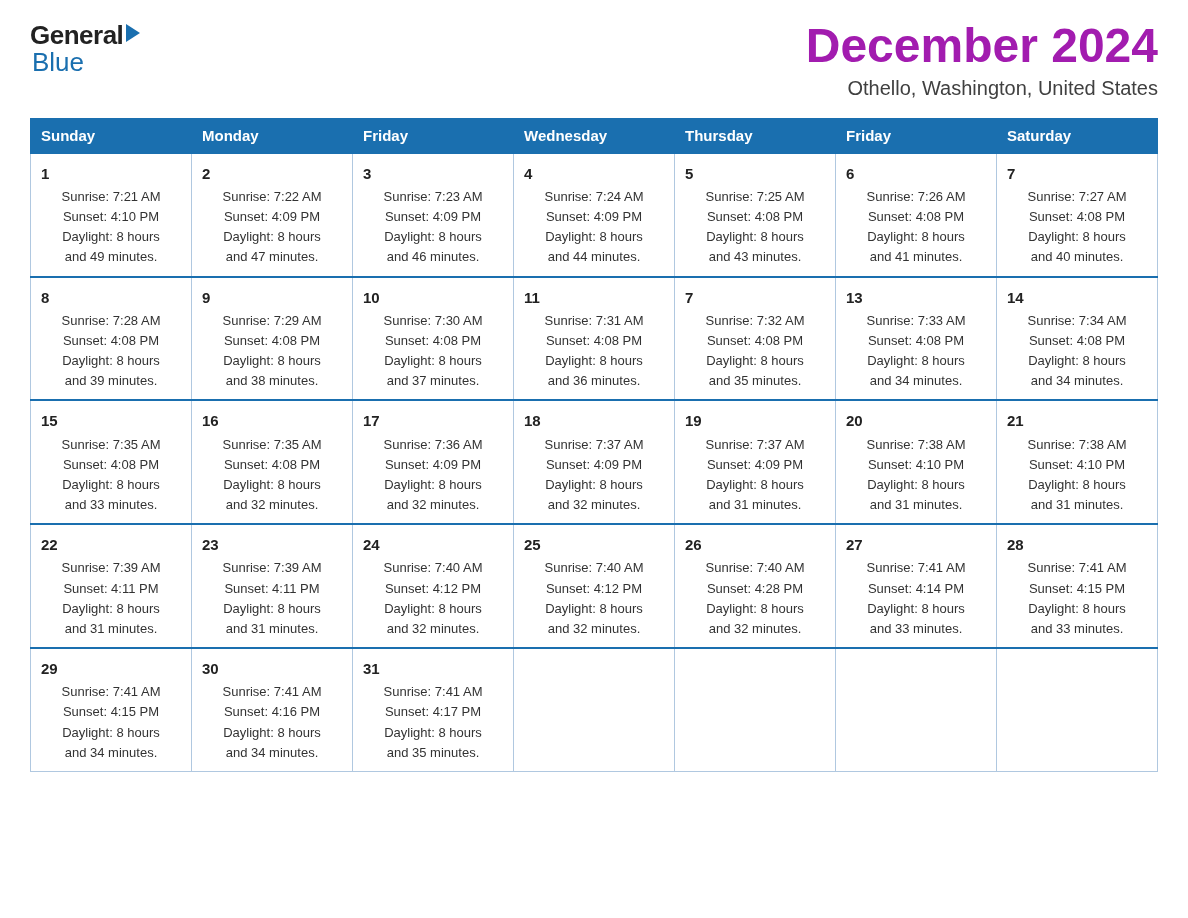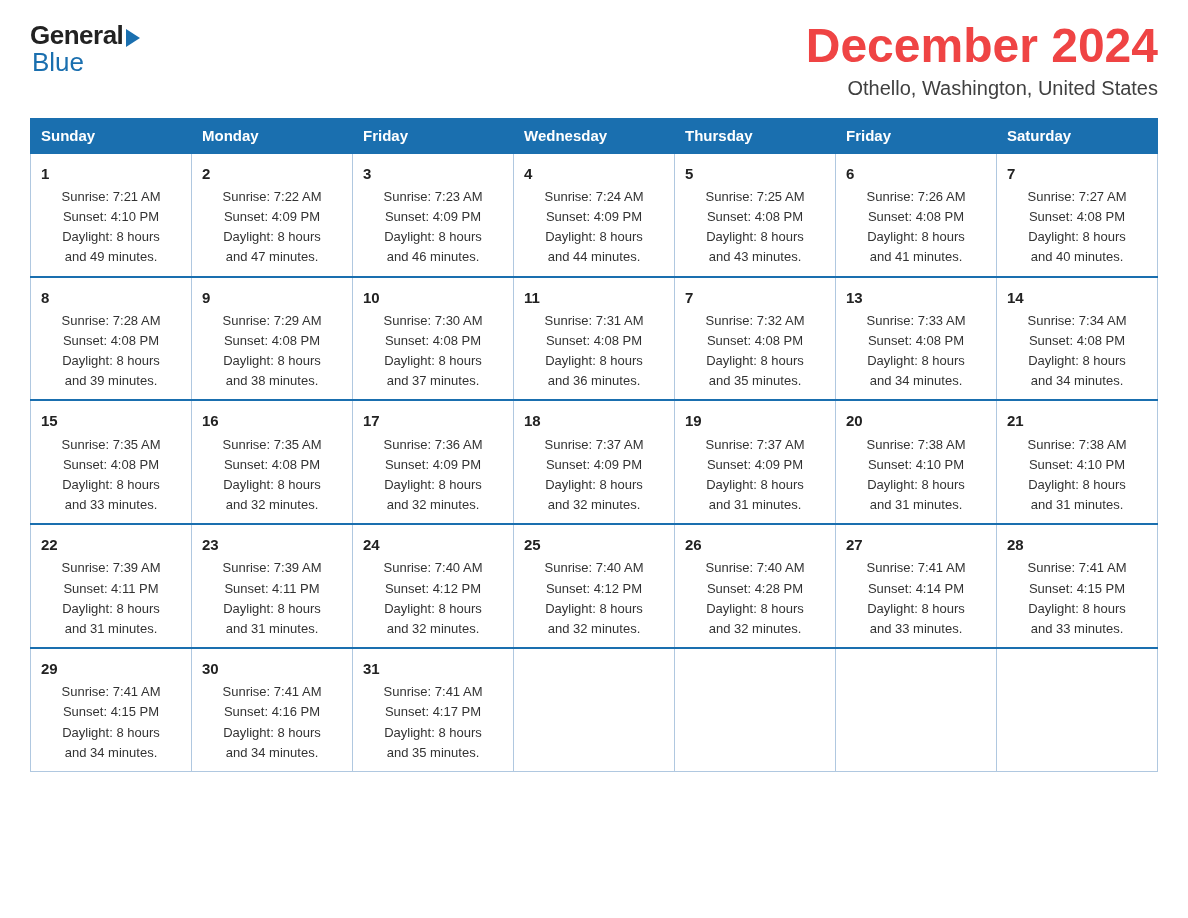--- a/index.html
+++ b/index.html
@@ -17,21 +17,20 @@
       align-items: flex-start;
       margin-bottom: 18px;
     }
     .logo {
       display: flex;
       flex-direction: column;
       align-items: flex-start;
     }
     .logo-top {
       display: flex;
-      align-items: center;
     }
     .logo-general {
       font-size: 26px;
       font-weight: bold;
       color: #222;
       letter-spacing: -0.5px;
     }
     .logo-arrow {
       width: 0;
       height: 0;
@@ -47,21 +46,21 @@
       color: #1a6faf;
       margin-top: -4px;
       padding-left: 2px;
     }
     .title-section {
       text-align: right;
     }
     .month-title {
       font-size: 48px;
       font-weight: bold;
-      color: #ef4444;
+      color: #a21caf;
       line-height: 1.1;
     }
     .location-title {
       font-size: 20px;
       color: #404040;
       margin-top: 4px;
     }
     .calendar {
       width: 100%;
       border-collapse: collapse;

